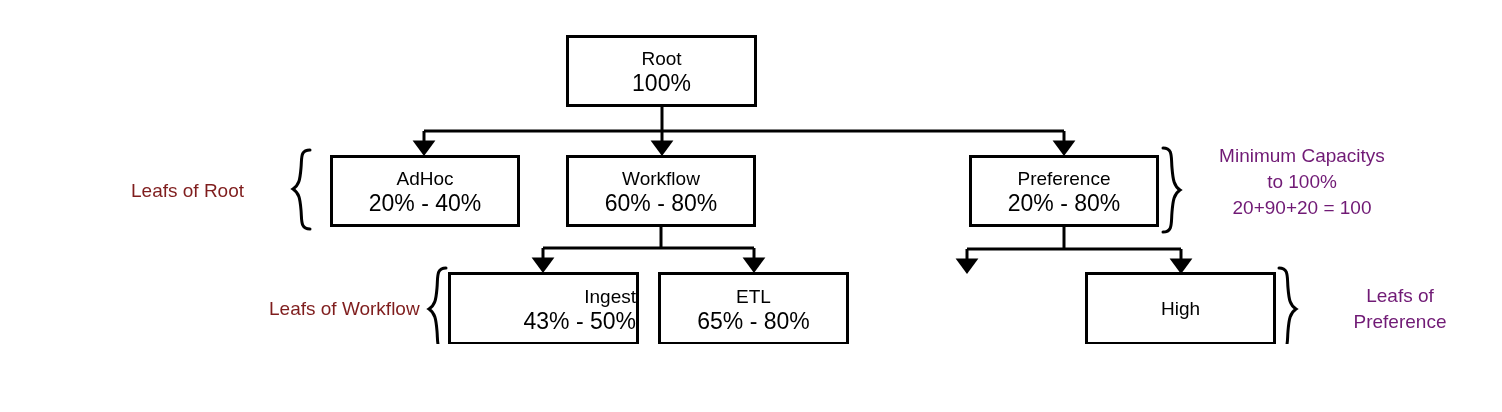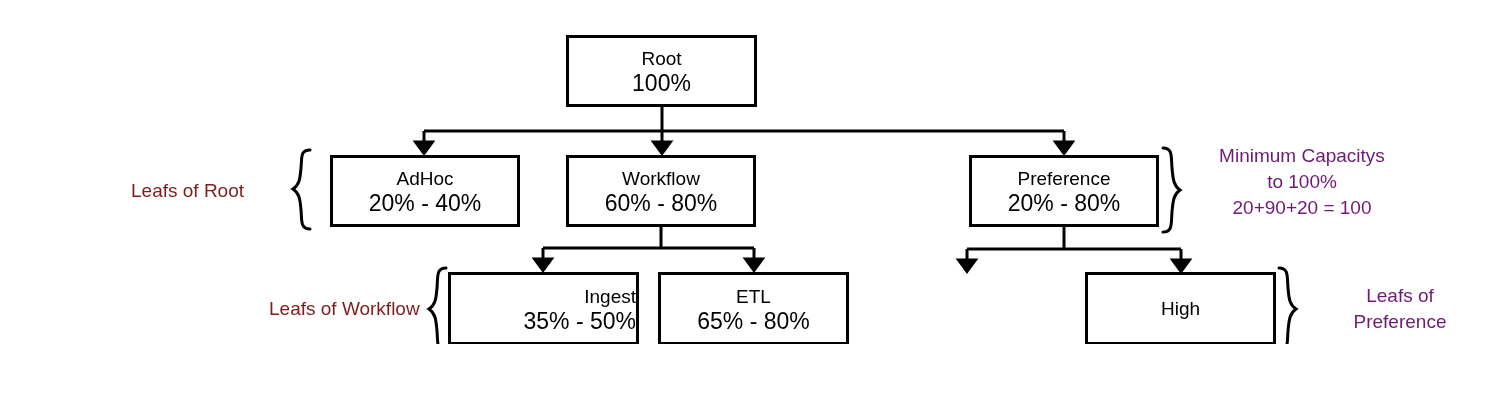--- a/index.html
+++ b/index.html
@@ -133,21 +133,21 @@
     <div class="node-range">60% - 80%</div>
   </div>
 
   <div class="node" style="left:969px; top:155px; width:190px; height:72px;">
     <div class="node-title">Preference</div>
     <div class="node-range">20% - 80%</div>
   </div>
 
   <div class="node" style="left:448px; top:272px; width:191px; height:73px;align-items:flex-end;">
     <div class="node-title">Ingest</div>
-    <div class="node-range">35% - 50%</div>
+    <div class="node-range">43% - 50%</div>
   </div>
 
   <div class="node" style="left:658px; top:272px; width:191px; height:73px;">
     <div class="node-title">ETL</div>
     <div class="node-range">65% - 80%</div>
   </div>
 
 
   <div class="node" style="left:1085px; top:272px; width:191px; height:73px;">
     <div class="node-title">High</div>

